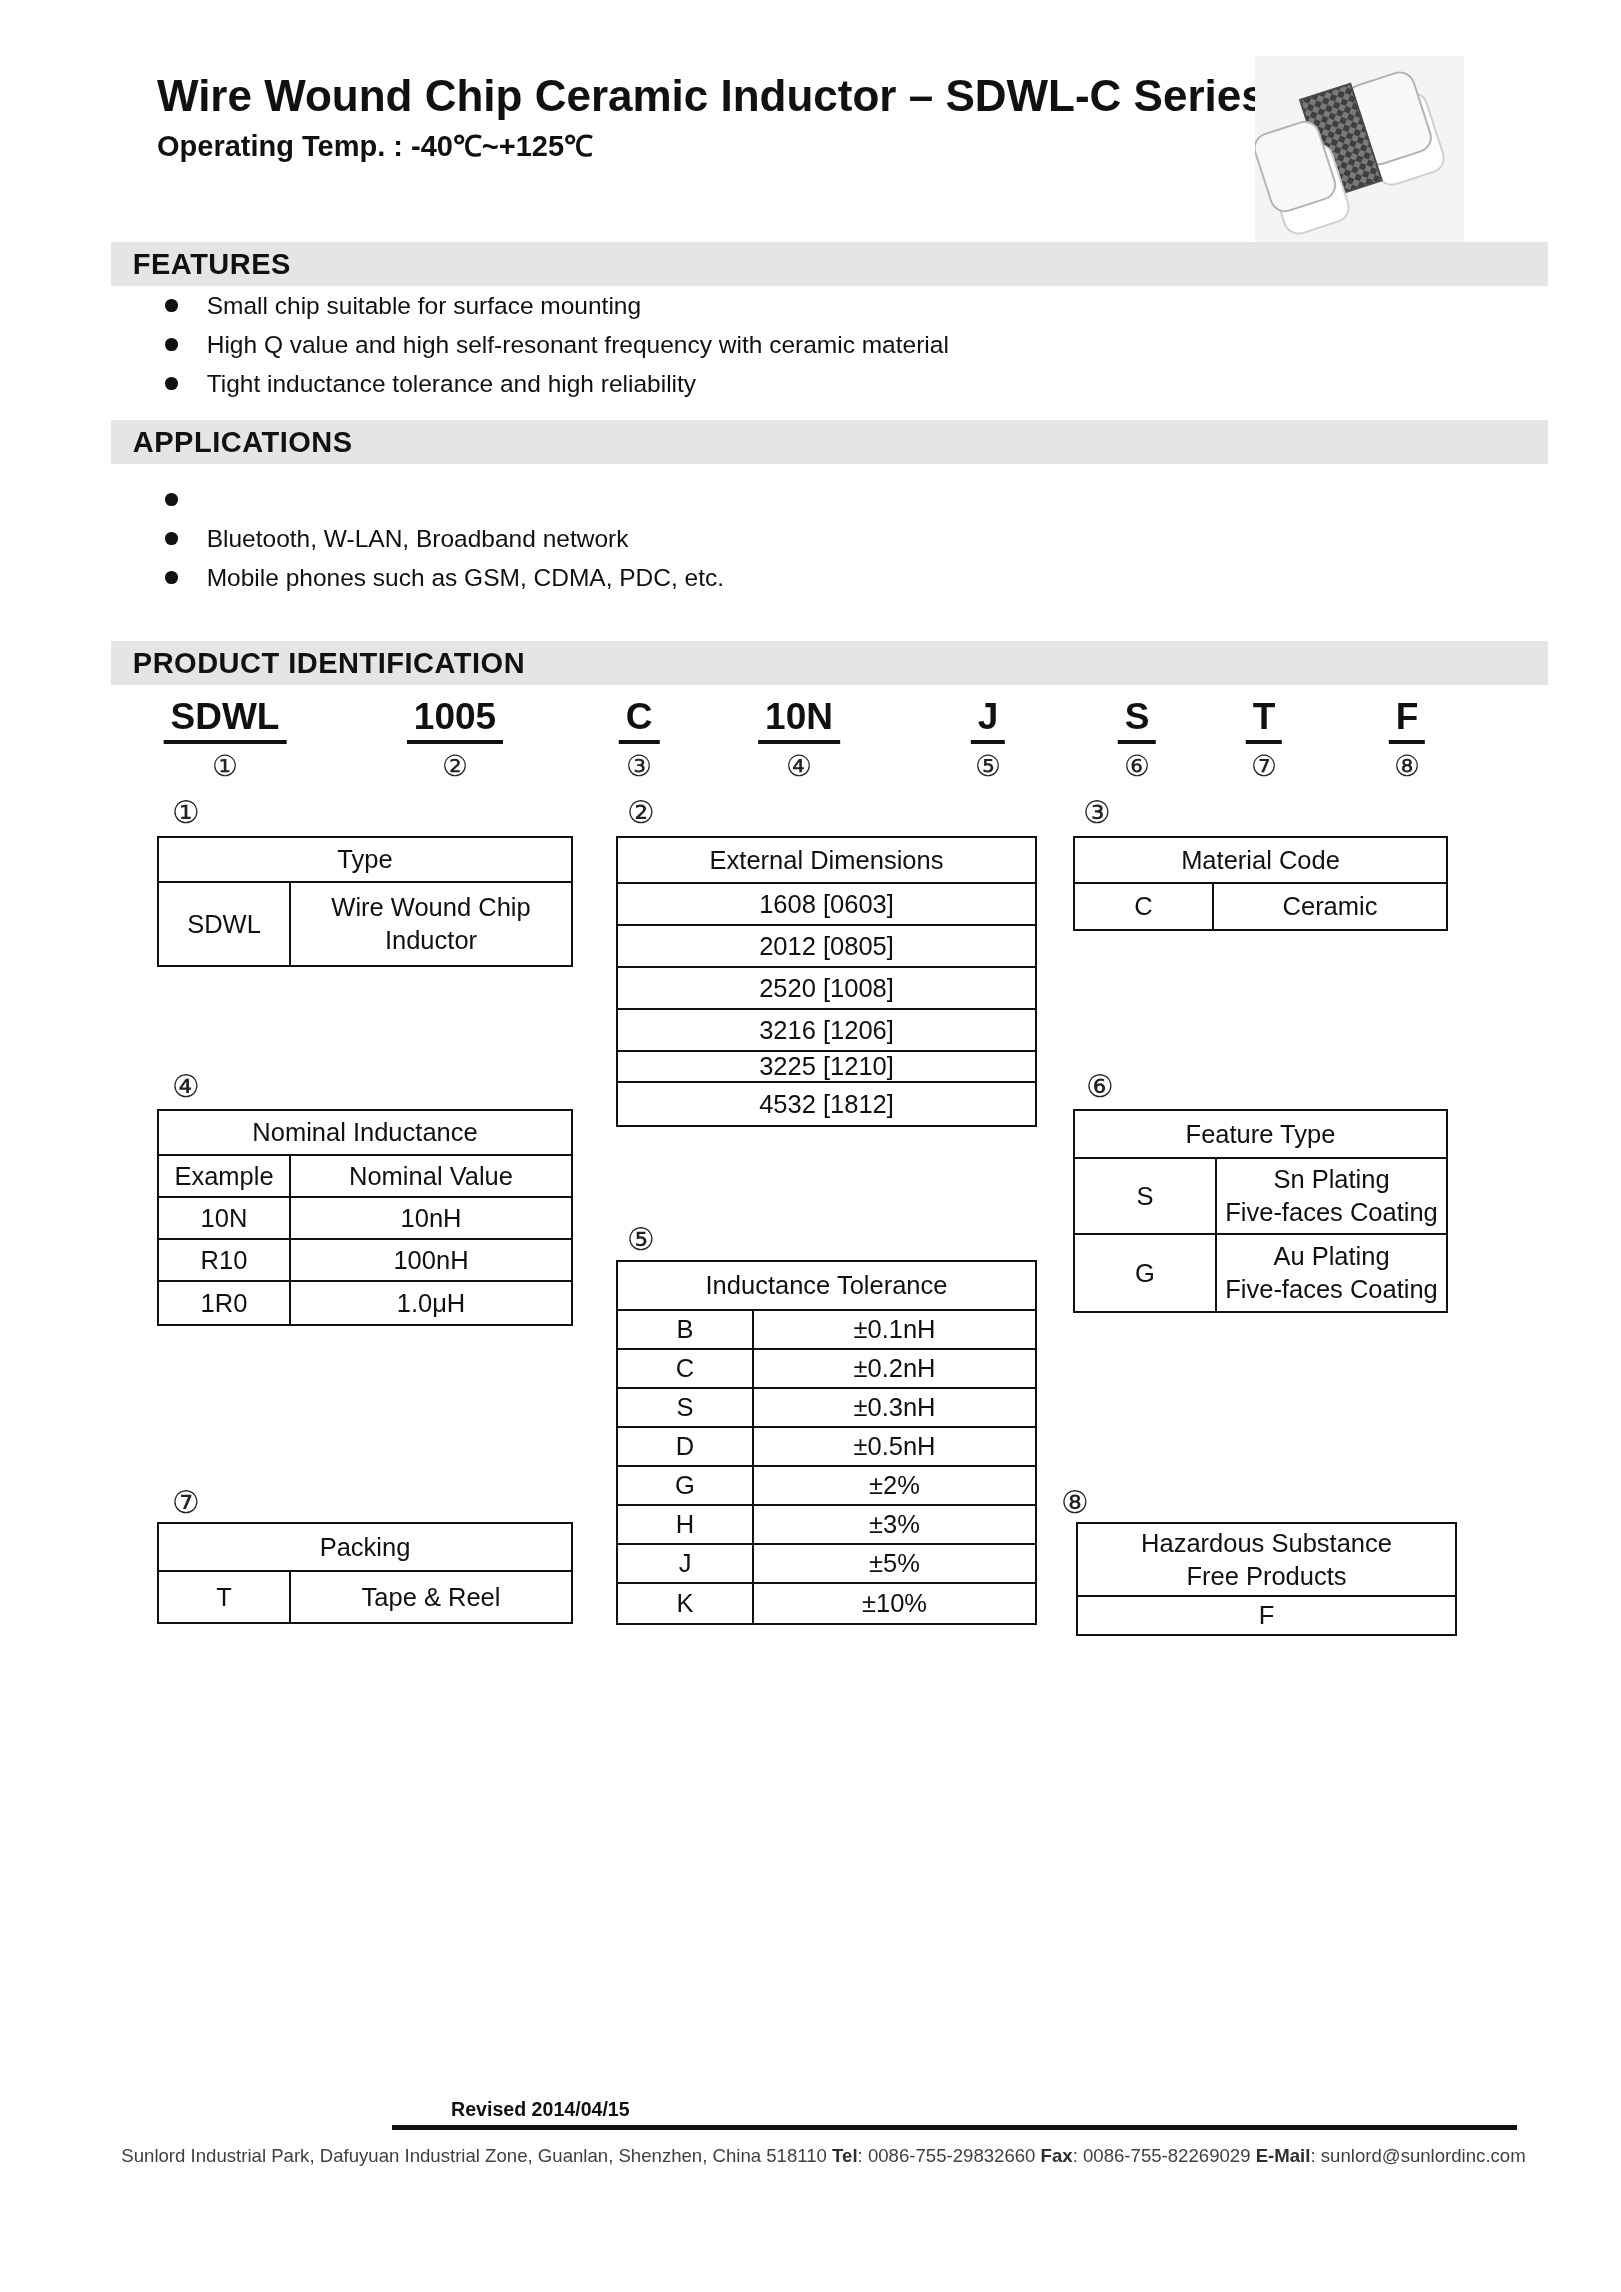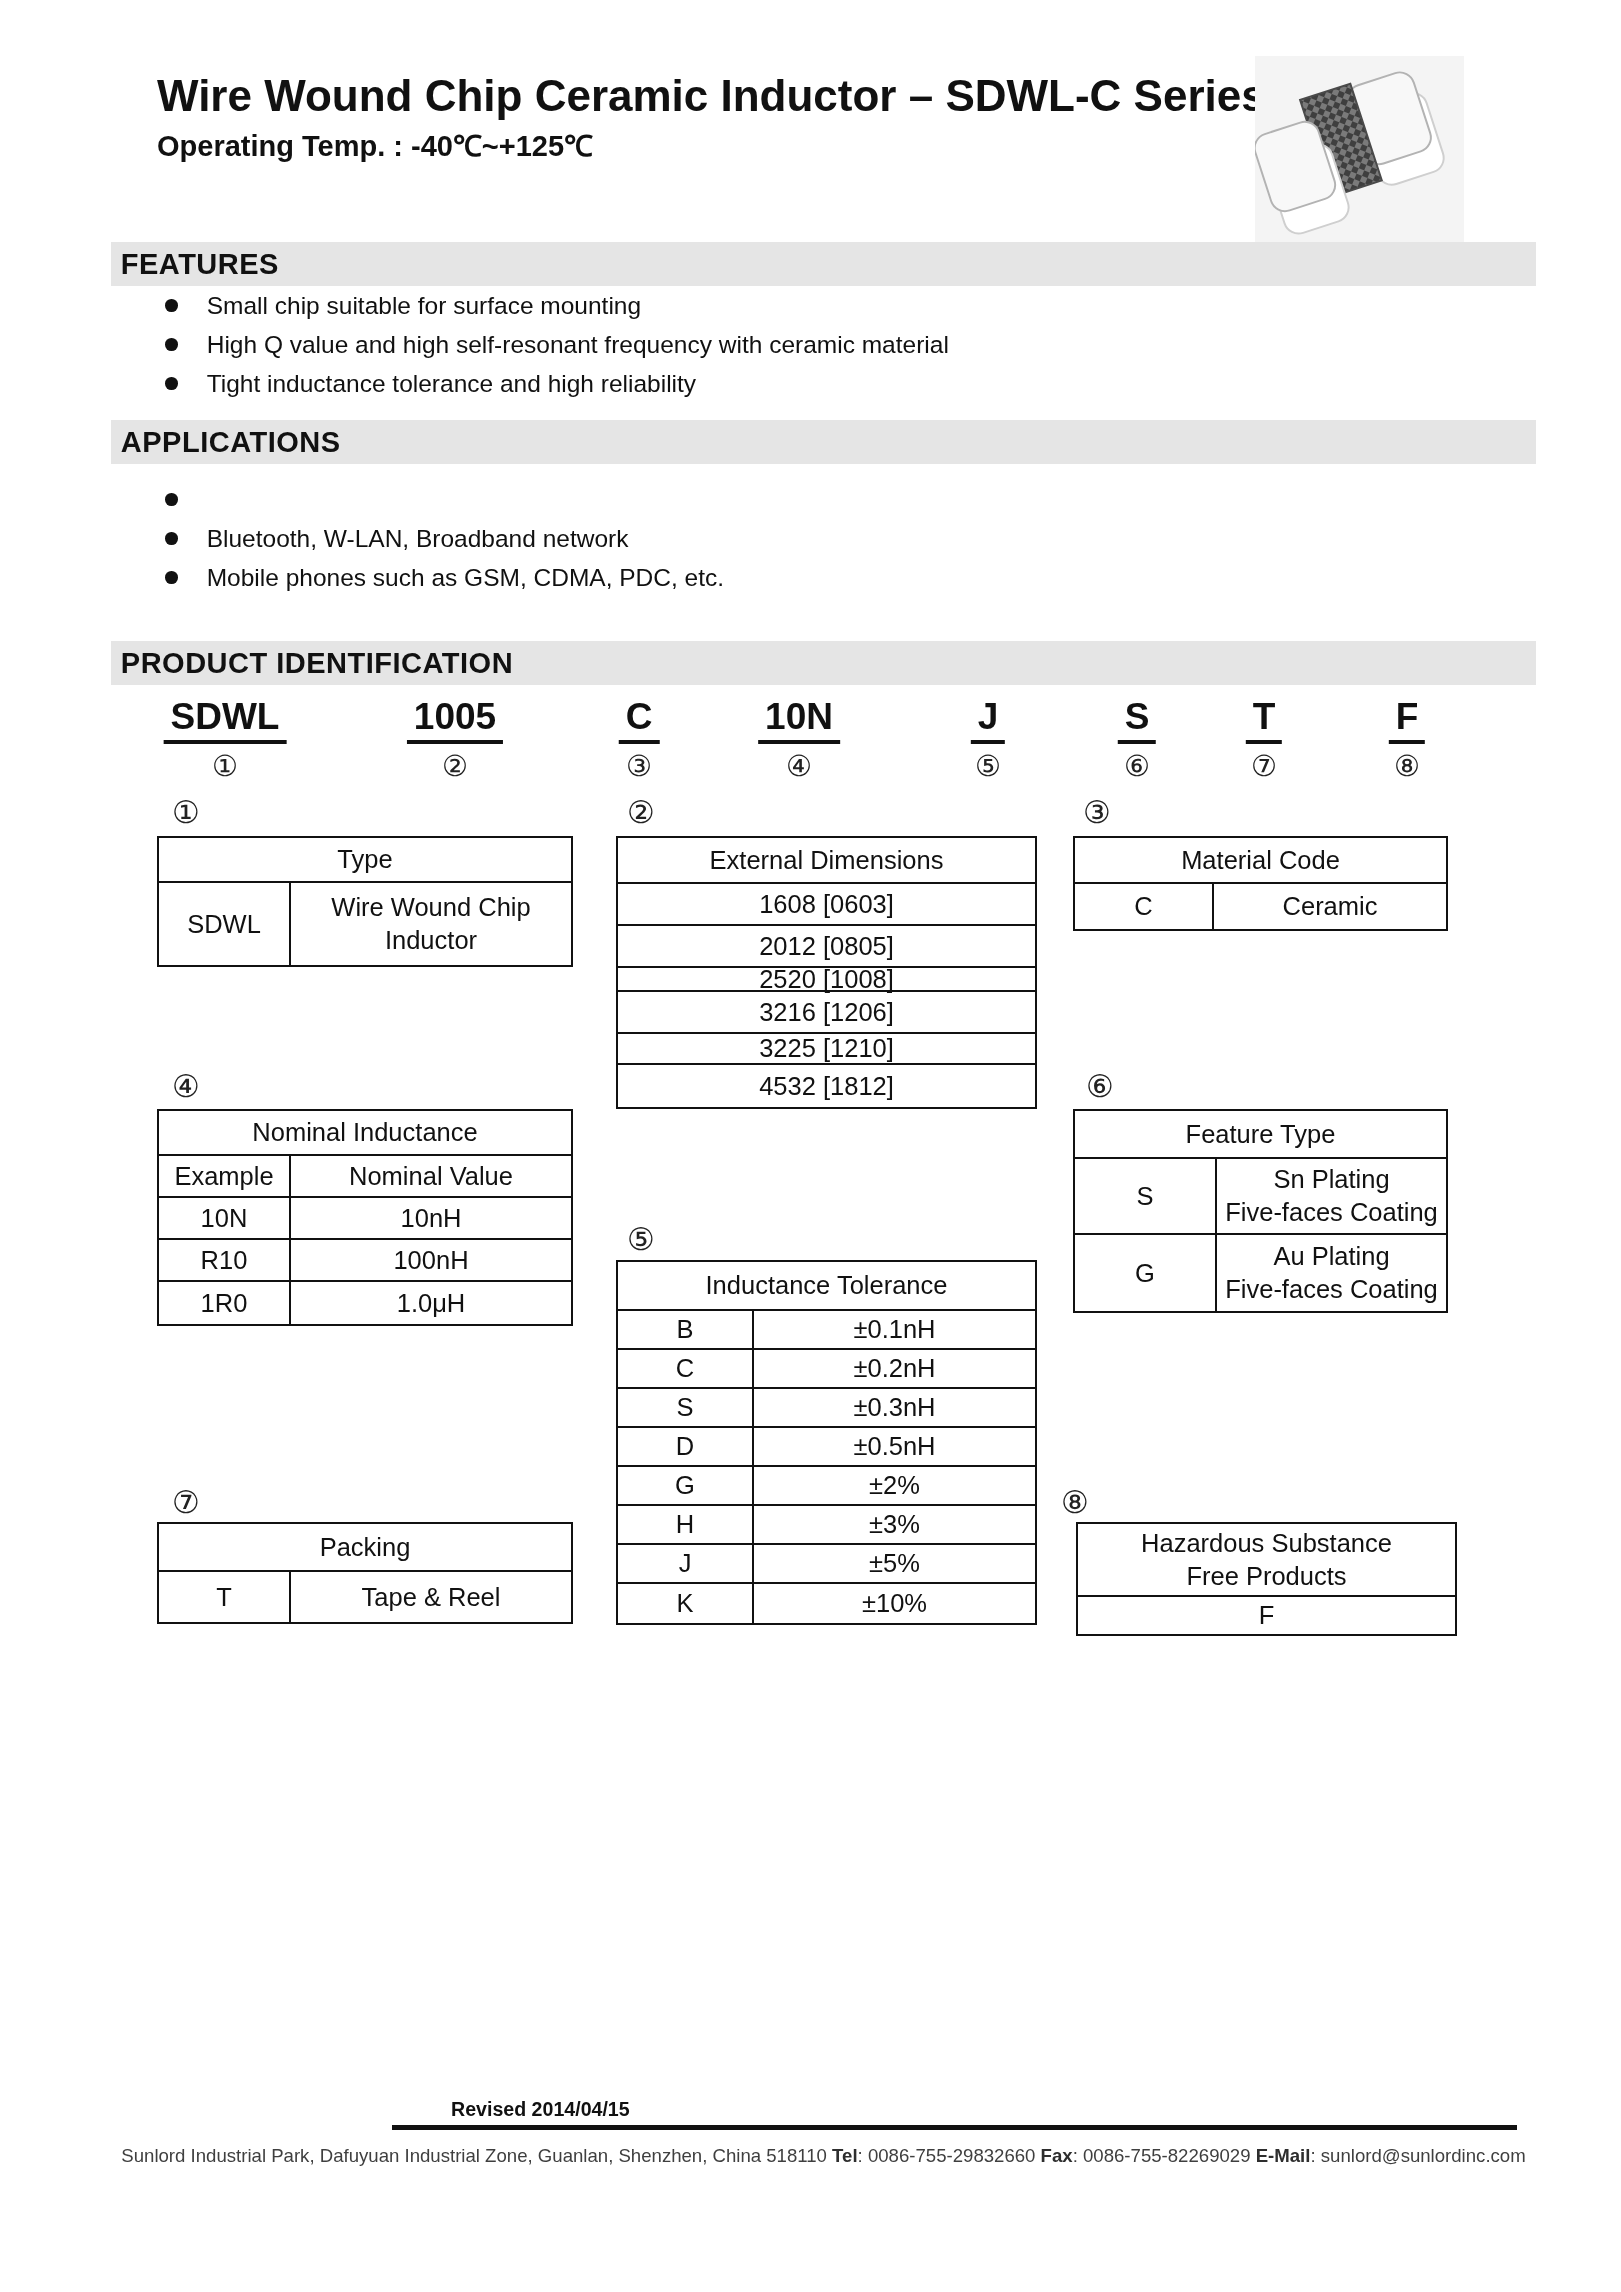--- a/index.html
+++ b/index.html
@@ -6,21 +6,21 @@
   .page {
     position:relative; width:1621px; height:2293px; background:#ffffff;
     font-family:"Liberation Sans", sans-serif; color:#111; overflow:hidden;
   }
   .abs {position:absolute;}
   
   .doc-title {left:157px; top:71px; font-size:44px; font-weight:bold; letter-spacing:0px; white-space:nowrap;}
   .doc-subtitle {left:157px; top:125px; font-size:29px; font-weight:bold; white-space:nowrap;}
   .chip-box {left:1255px; top:56px; width:209px; height:186px; background:#f4f4f4;}
   
-  .bar {left:111px; width:1425px; height:44px; background:#e5e5e5; display:flex; align-items:center;}
+  .bar {left:111px; width:1425px; height:44px; background:#e5e5e5; display:flex; align-items:center;padding-left:12px;}
   .bar span {font-size:29px; font-weight:bold; padding-left:9.8px; letter-spacing:0.5px;}
   .bullets {left:111px; width:1425px;}
   .bullet-line {height:39px; display:flex; align-items:center;}
   .dot {width:12.7px; height:12.7px; border-radius:50%; background:#111; margin-left:54px; flex:0 0 auto;}
   .bullet-text {font-size:24.5px; margin-left:29px; white-space:nowrap;}
   
   .code-item {position:absolute; transform:translateX(-50%); text-align:center;}
   .code-text {display:inline-block; font-size:37px; font-weight:bold; line-height:1.05;
               border-bottom:4.9px solid #111; padding:0 6.9px 2.9px 6.9px; white-space:nowrap;}
   .code-num {font-size:29px; margin-top:4.9px; color:#222;}
@@ -164,21 +164,21 @@
   </div>
 
   <div class="tbl" style="left:616px; top:836px; width:421px">
     <div class="tbl-title" style="height:44px">External Dimensions</div>
     <div class="tbl-row" style="height:42px">
         <div class="cell full">1608 [0603]</div>
       </div>
     <div class="tbl-row" style="height:42px">
         <div class="cell full">2012 [0805]</div>
       </div>
-    <div class="tbl-row" style="height:24px">
+    <div class="tbl-row" style="height:42px">
         <div class="cell full">2520 [1008]</div>
       </div>
     <div class="tbl-row" style="height:42px">
         <div class="cell full">3216 [1206]</div>
       </div>
     <div class="tbl-row" style="height:31px">
         <div class="cell full">3225 [1210]</div>
       </div>
     <div class="tbl-row" style="height:42px">
         <div class="cell full">4532 [1812]</div>

